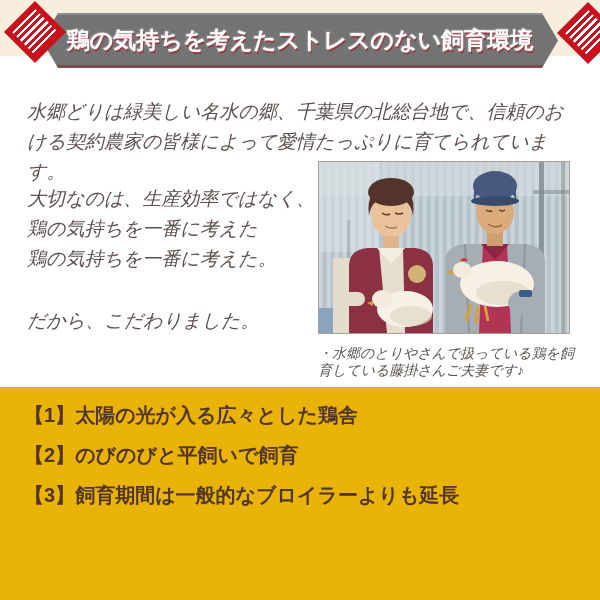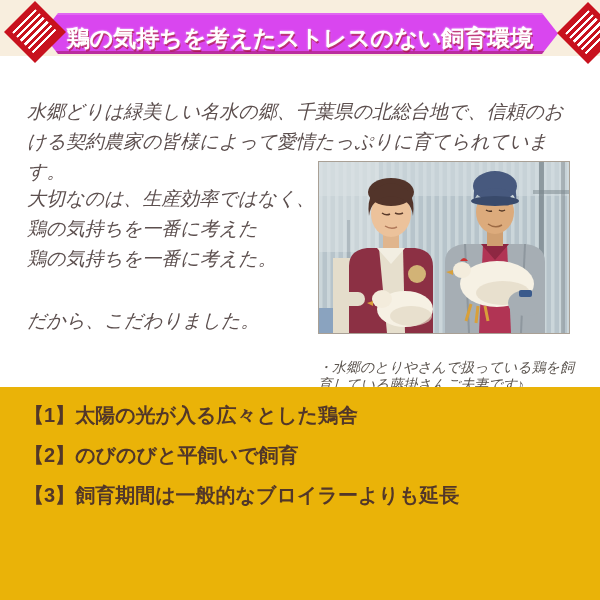--- a/index.html
+++ b/index.html
@@ -3,23 +3,23 @@
 <meta charset="utf-8">
 <style>
   html,body{margin:0;padding:0;}
   .page{
     position:relative;width:600px;height:600px;overflow:hidden;background:#ffffff;
     font-family:"Liberation Sans","DejaVu Sans",sans-serif;
   }
   
   .banner-section{position:absolute;top:0;left:0;width:600px;height:56px;background:#f8eede;}
   .ribbon-band{
-    position:absolute;top:13px;left:42px;width:516px;height:41px;background:#d946ef;
+    position:absolute;top:13px;left:42px;width:516px;height:55px;background:#737373;
     clip-path:polygon(0 50%,16px 0,500px 0,516px 50%,500px 100%,16px 100%);
-    display:flex;align-items:flex-end;justify-content:center;
+    display:flex;align-items:center;justify-content:center;
     box-shadow:inset 0 -3px 0 rgba(130,0,12,.35), inset 0 2px 0 rgba(255,255,255,.18);
     z-index:3;
   }
   .banner-title{
     color:#ffffff;font-size:23px;font-weight:bold;letter-spacing:0px;white-space:nowrap;
     text-shadow:1px 2px 0 rgba(160,8,20,.55), 0 0 2px rgba(255,255,255,.9);
   }
   .diamond{position:absolute;width:62px;height:62px;z-index:4;}
   .diamond .d-outer{position:absolute;left:0;top:0;width:62px;height:62px;background:#c8121e;
     clip-path:polygon(50% 0,100% 50%,50% 100%,0 50%);}
@@ -32,21 +32,21 @@
   .content-section{position:absolute;top:56px;left:0;width:600px;height:331px;background:#ffffff;font-style:italic;}
   .intro-paragraph{
     position:absolute;top:22px;left:27px;width:552px;
     font-size:19px;line-height:30px;color:#5c4f4e;
   }
   .message-block{position:absolute;top:128px;left:27px;font-size:19px;line-height:30px;color:#5c4f4e;}
   .closing-line{margin-top:32px;}
   .photo-figure{position:absolute;top:105px;left:318px;width:252px;}
   .photo-frame{width:250px;height:171px;border:1px solid #a9a095;background:#b7c4cb;overflow:hidden;}
   .photo-frame svg{display:block;}
-  .photo-caption{margin-top:25px;width:258px;font-size:14px;line-height:17px;color:#5a534d;}
+  .photo-caption{margin-top:11px;width:258px;font-size:14px;line-height:17px;color:#5a534d;}
   
   .features-section{
     position:absolute;top:387px;left:0;width:600px;height:213px;background:#eab308;
     color:#523729;font-weight:bold;font-size:20px;
     padding:16px 0 0 24px;box-sizing:border-box;
   }
   .feature-item{margin-bottom:16px;line-height:24px;}
   .feature-line2{padding-left:40px;margin-top:4px;}
 </style>
 </head>

